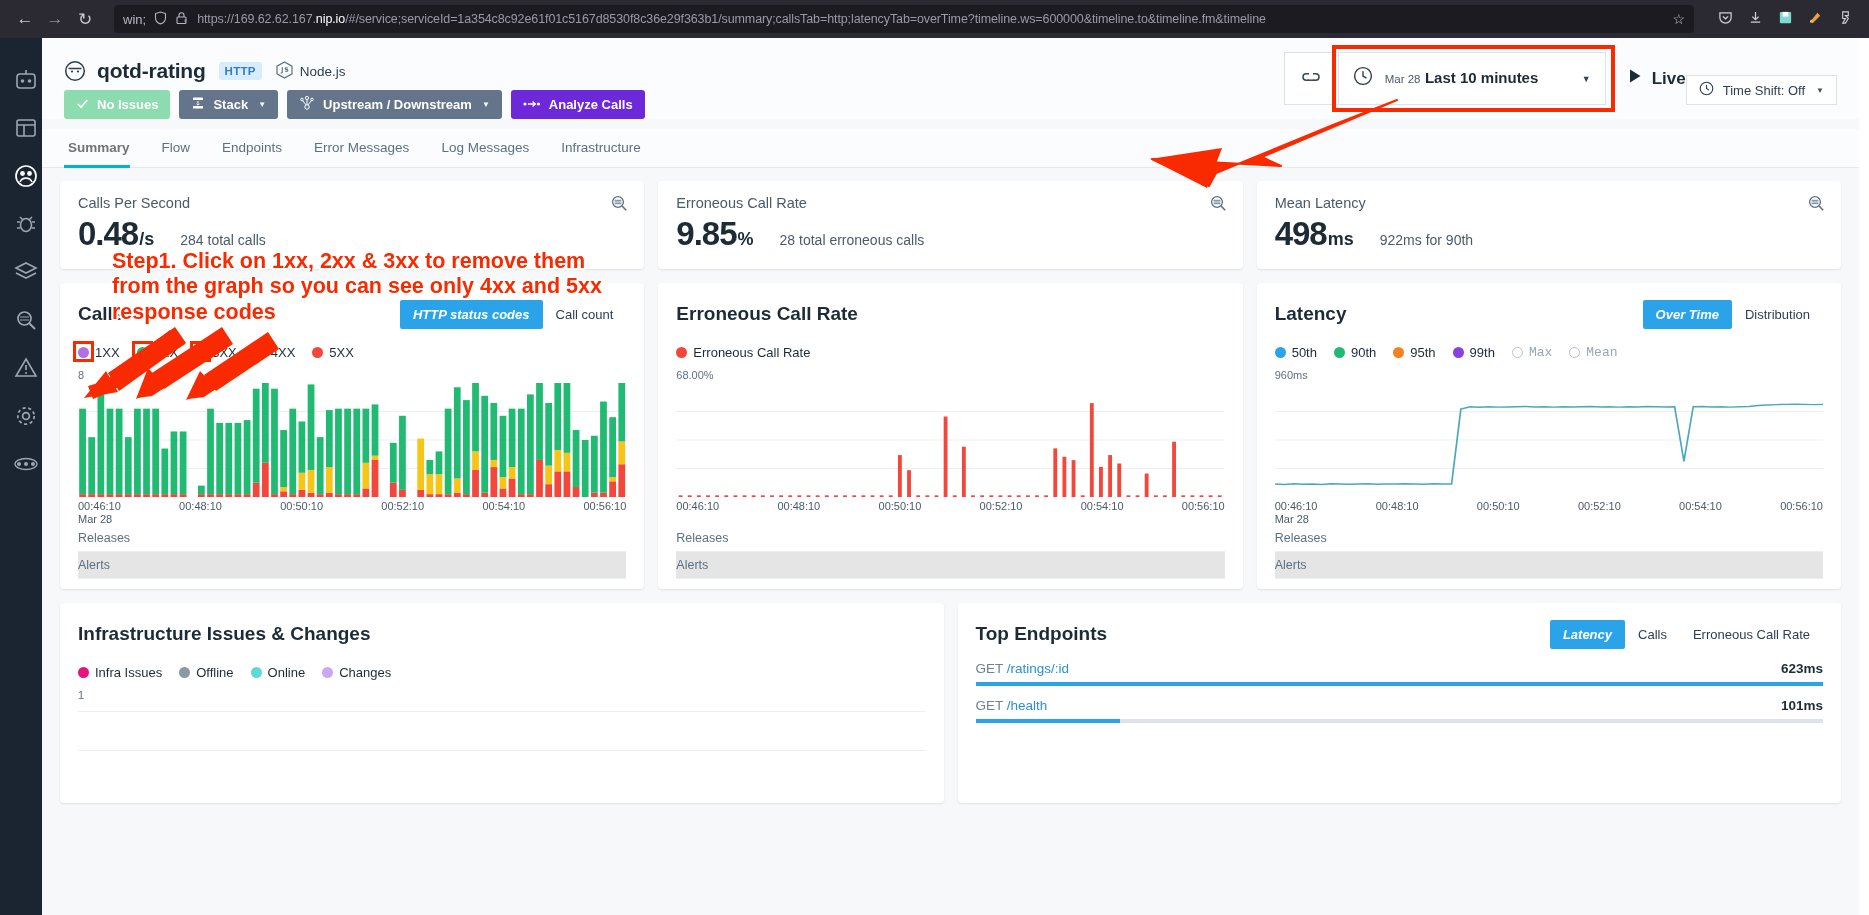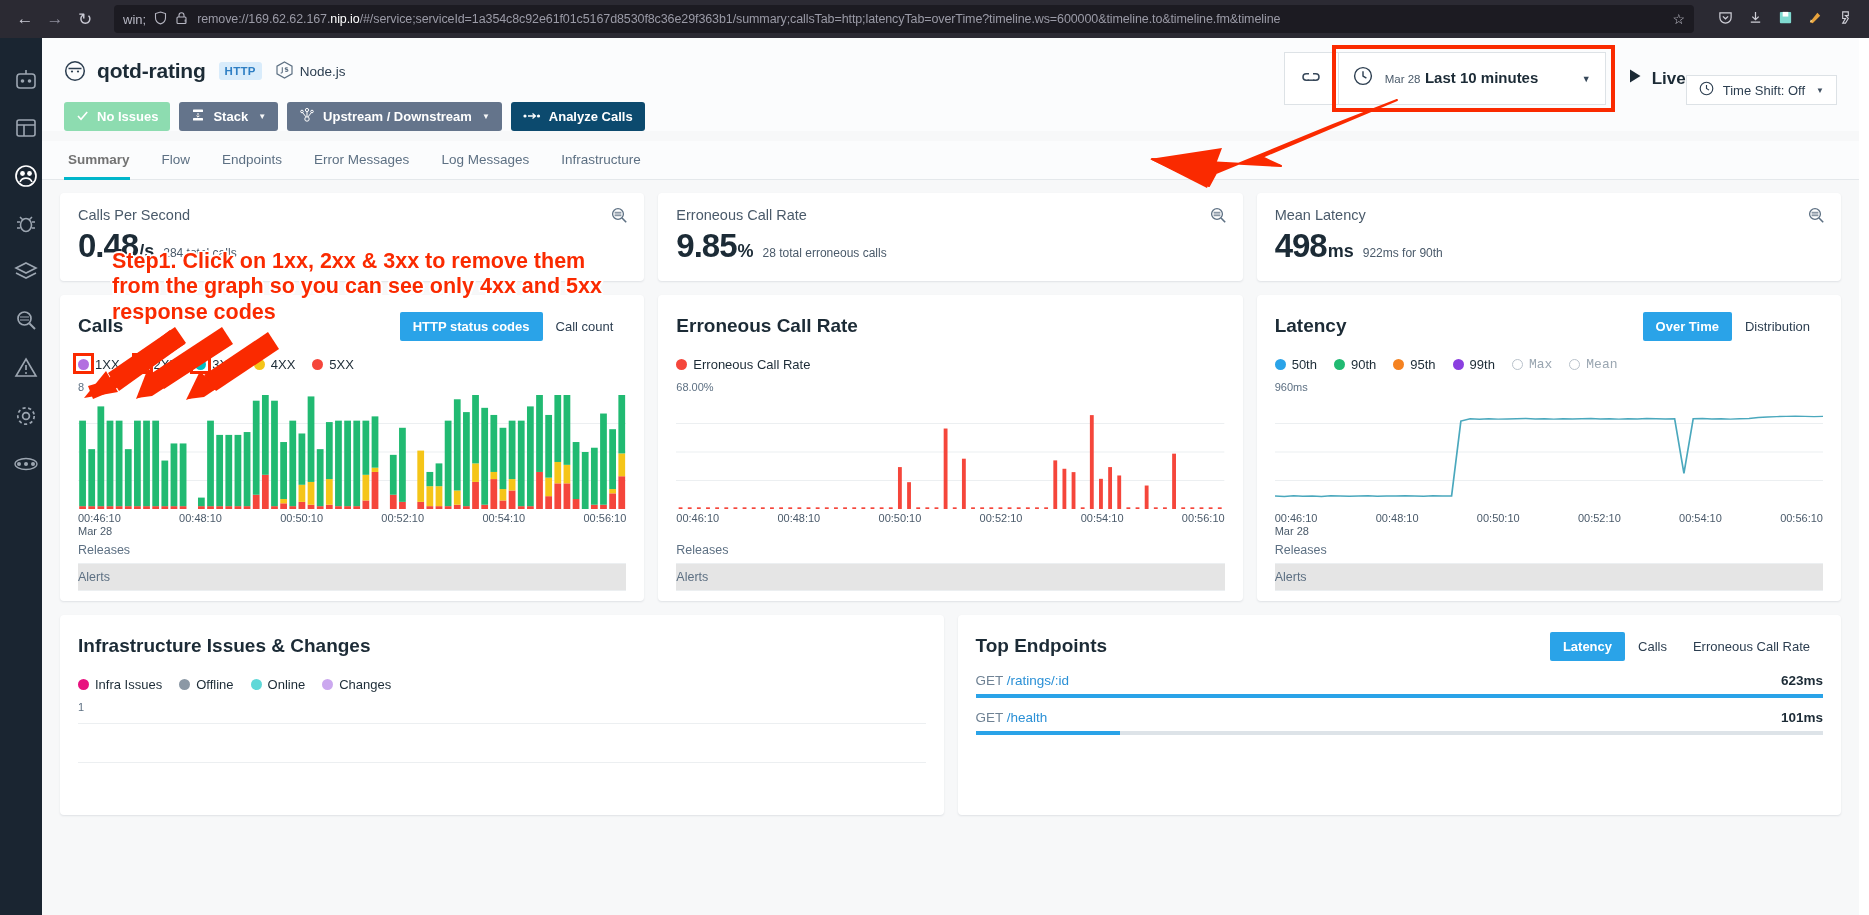--- a/index.html
+++ b/index.html
@@ -52,27 +52,27 @@
 
   .app-header { background: #fbfcfd; padding: 14px 22px 0 22px; }
   .svc-row { display: flex; align-items: center; height: 38px; }
   .svc-icon { width: 22px; height: 22px; margin-right: 11px; }
   .svc-name { font-size: 21px; font-weight: bold; color: #1c2b36; letter-spacing: -.2px; }
   .badge-http { margin-left: 13px; background: #d9ecfb; color: #2f7fc4; font-size: 11.5px;
     font-weight: bold; padding: 3px 6px; border-radius: 3px; letter-spacing: .3px; }
   .tech { margin-left: 14px; display: flex; align-items: center; gap: 7px;
     font-size: 13.5px; color: #2c3e50; }
 
-  .btn-row { display: flex; align-items: center; gap: 9px; margin-top: 12px; }
+  .btn-row { display: flex; align-items: center; gap: 9px; margin-top: 0; }
   .btn { height: 29px; border-radius: 3px; display: flex; align-items: center;
     padding: 0 12px; font-size: 13px; color: #fff; font-weight: 600; cursor: pointer; gap: 8px; }
   .btn-noissues { background: #8ddcb0; }
   .btn-stack { background: #64748b; }
   .btn-upstream { background: #64748b; }
-  .btn-analyze { background: #0c4a6e; }
+  .btn-analyze { background: #6d28d9; }
   .caret { font-size: 8px; opacity: .95; margin-left: 2px; }
 
   .header-right { position: absolute; top: 14px; right: 22px; display: flex;
     flex-direction: row; align-items: flex-end; }
   .time-group { display: flex; align-items: stretch; }
   .link-btn { width: 55px; height: 53px; border: 1px solid #dde2e6; background: #fff;
     display: flex; align-items: center; justify-content: center; font-size: 17px;
     color: #37485a; cursor: pointer; }
   .time-picker-wrap { position: relative; margin-left: -1px; }
   .time-picker { width: 268px; height: 53px; border: 1px solid #dde2e6; background: #fff;
@@ -104,30 +104,30 @@
   .grid { padding: 13px 18px; display: flex; flex-direction: column; gap: 14px; }
   .row { display: flex; gap: 14px; }
   .card { background: #fff; border-radius: 4px; box-shadow: 0 1px 2px rgba(20,40,60,.10);
     flex: 1; min-width: 0; }
 
   .kpi { padding: 14px 18px 16px 18px; position: relative; }
   .kpi-label { font-size: 14.5px; color: #4a5a6a; }
   .kpi-row { display: flex; align-items: baseline; margin-top: 4px; }
   .kpi-value { font-size: 33px; font-weight: bold; color: #1c2b36; letter-spacing: -1px; }
   .kpi-unit { font-size: 18px; font-weight: bold; color: #1c2b36; margin-left: 1px; }
-  .kpi-sub { font-size: 12px; color: #4a5a6a; margin-left: 9px; }
+  .kpi-sub { font-size: 14px; color: #4a5a6a; margin-left: 26px; }
   .zoom-icon { position: absolute; top: 14px; right: 16px; font-size: 16px; color: #5d7083;
     cursor: pointer; }
 
   .chart-card { padding: 16px 18px 10px 18px; height: 306px; display: flex; flex-direction: column; }
   .chart-head { display: flex; align-items: center; justify-content: space-between; height: 30px; }
   .chart-title { font-size: 19px; font-weight: bold; color: #1c2b36; }
   .seg { display: flex; align-items: center; gap: 0; }
   .seg-btn { font-size: 13px; padding: 7px 13px; color: #2c3e50; cursor: pointer; border-radius: 2px; }
-  .seg-btn.active { background: #2aa3e8; color: #fff; font-weight: bold; }
+  .seg-btn.active { background: #2aa3e8; color: #fff; font-weight: bold; font-style: italic; }
 
   .legend { display: flex; align-items: center; gap: 17px; margin-top: 13px; height: 20px; }
   .lg { display: flex; align-items: center; gap: 6px; font-size: 13px; color: #1c2b36; position: relative; }
   .dot { width: 11px; height: 11px; border-radius: 50%; display: inline-block; }
   .dot-hollow { width: 11px; height: 11px; border-radius: 50%; border: 1.5px solid #b9c2cb;
     display: inline-block; box-sizing: border-box; }
   .lg.muted { color: #9aa6b1; font-family: Liberation Mono, monospace; }
   .lg .hl { position: absolute; left: -5px; top: -4px; width: 21px; height: 21px;
     border: 3px solid #fa2a00; pointer-events: none; }
 
@@ -176,21 +176,21 @@
           <path d="M6.5 1 11.5 2.6v4.2c0 3-2.1 5.3-5 6.1-2.9-.8-5-3.1-5-6.1V2.6z" fill="none" stroke="#b6b6c2" stroke-width="1.1"></path>
         </svg>
     </span>
     <span class="lockwarn">
       <svg width="13" height="14" viewBox="0 0 13 14">
           <rect x="2" y="6" width="9" height="6.5" rx="1" fill="none" stroke="#b6b6c2" stroke-width="1.1"></rect>
           <path d="M4 6V4.3a2.5 2.5 0 0 1 5 0V6" fill="none" stroke="#b6b6c2" stroke-width="1.1"></path>
           <path d="M10.2 8.6v2.2M10.2 11.8v.6" stroke="#b6b6c2" stroke-width="1.1"></path>
         </svg>
     </span>
-    <span class="url-text"><span class="dim">remove://169.62.62.167.</span><span class="bright">nip.io</span><span class="dim">/#/service;serviceId=1a354c8c92e61f01c5167d8530f8c36e29f363b1/summary;callsTab=http;latencyTab=overTime?timeline.ws=600000&amp;timeline.to&amp;timeline.fm&amp;timeline</span></span>
+    <span class="url-text"><span class="dim">https://169.62.62.167.</span><span class="bright">nip.io</span><span class="dim">/#/service;serviceId=1a354c8c92e61f01c5167d8530f8c36e29f363b1/summary;callsTab=http;latencyTab=overTime?timeline.ws=600000&amp;timeline.to&amp;timeline.fm&amp;timeline</span></span>
     <span class="star">☆</span>
   </div>
   <div class="chrome-icons">
     <span>
       <svg width="15" height="15" viewBox="0 0 16 16">
           <path d="M2 3h12v5a6 6 0 0 1-12 0z" fill="none" stroke="#cfcfd8" stroke-width="1.3"></path>
           <path d="M5.2 6.8 8 9.4l2.8-2.6" fill="none" stroke="#cfcfd8" stroke-width="1.3"></path>
         </svg>
     </span>
     <span>

